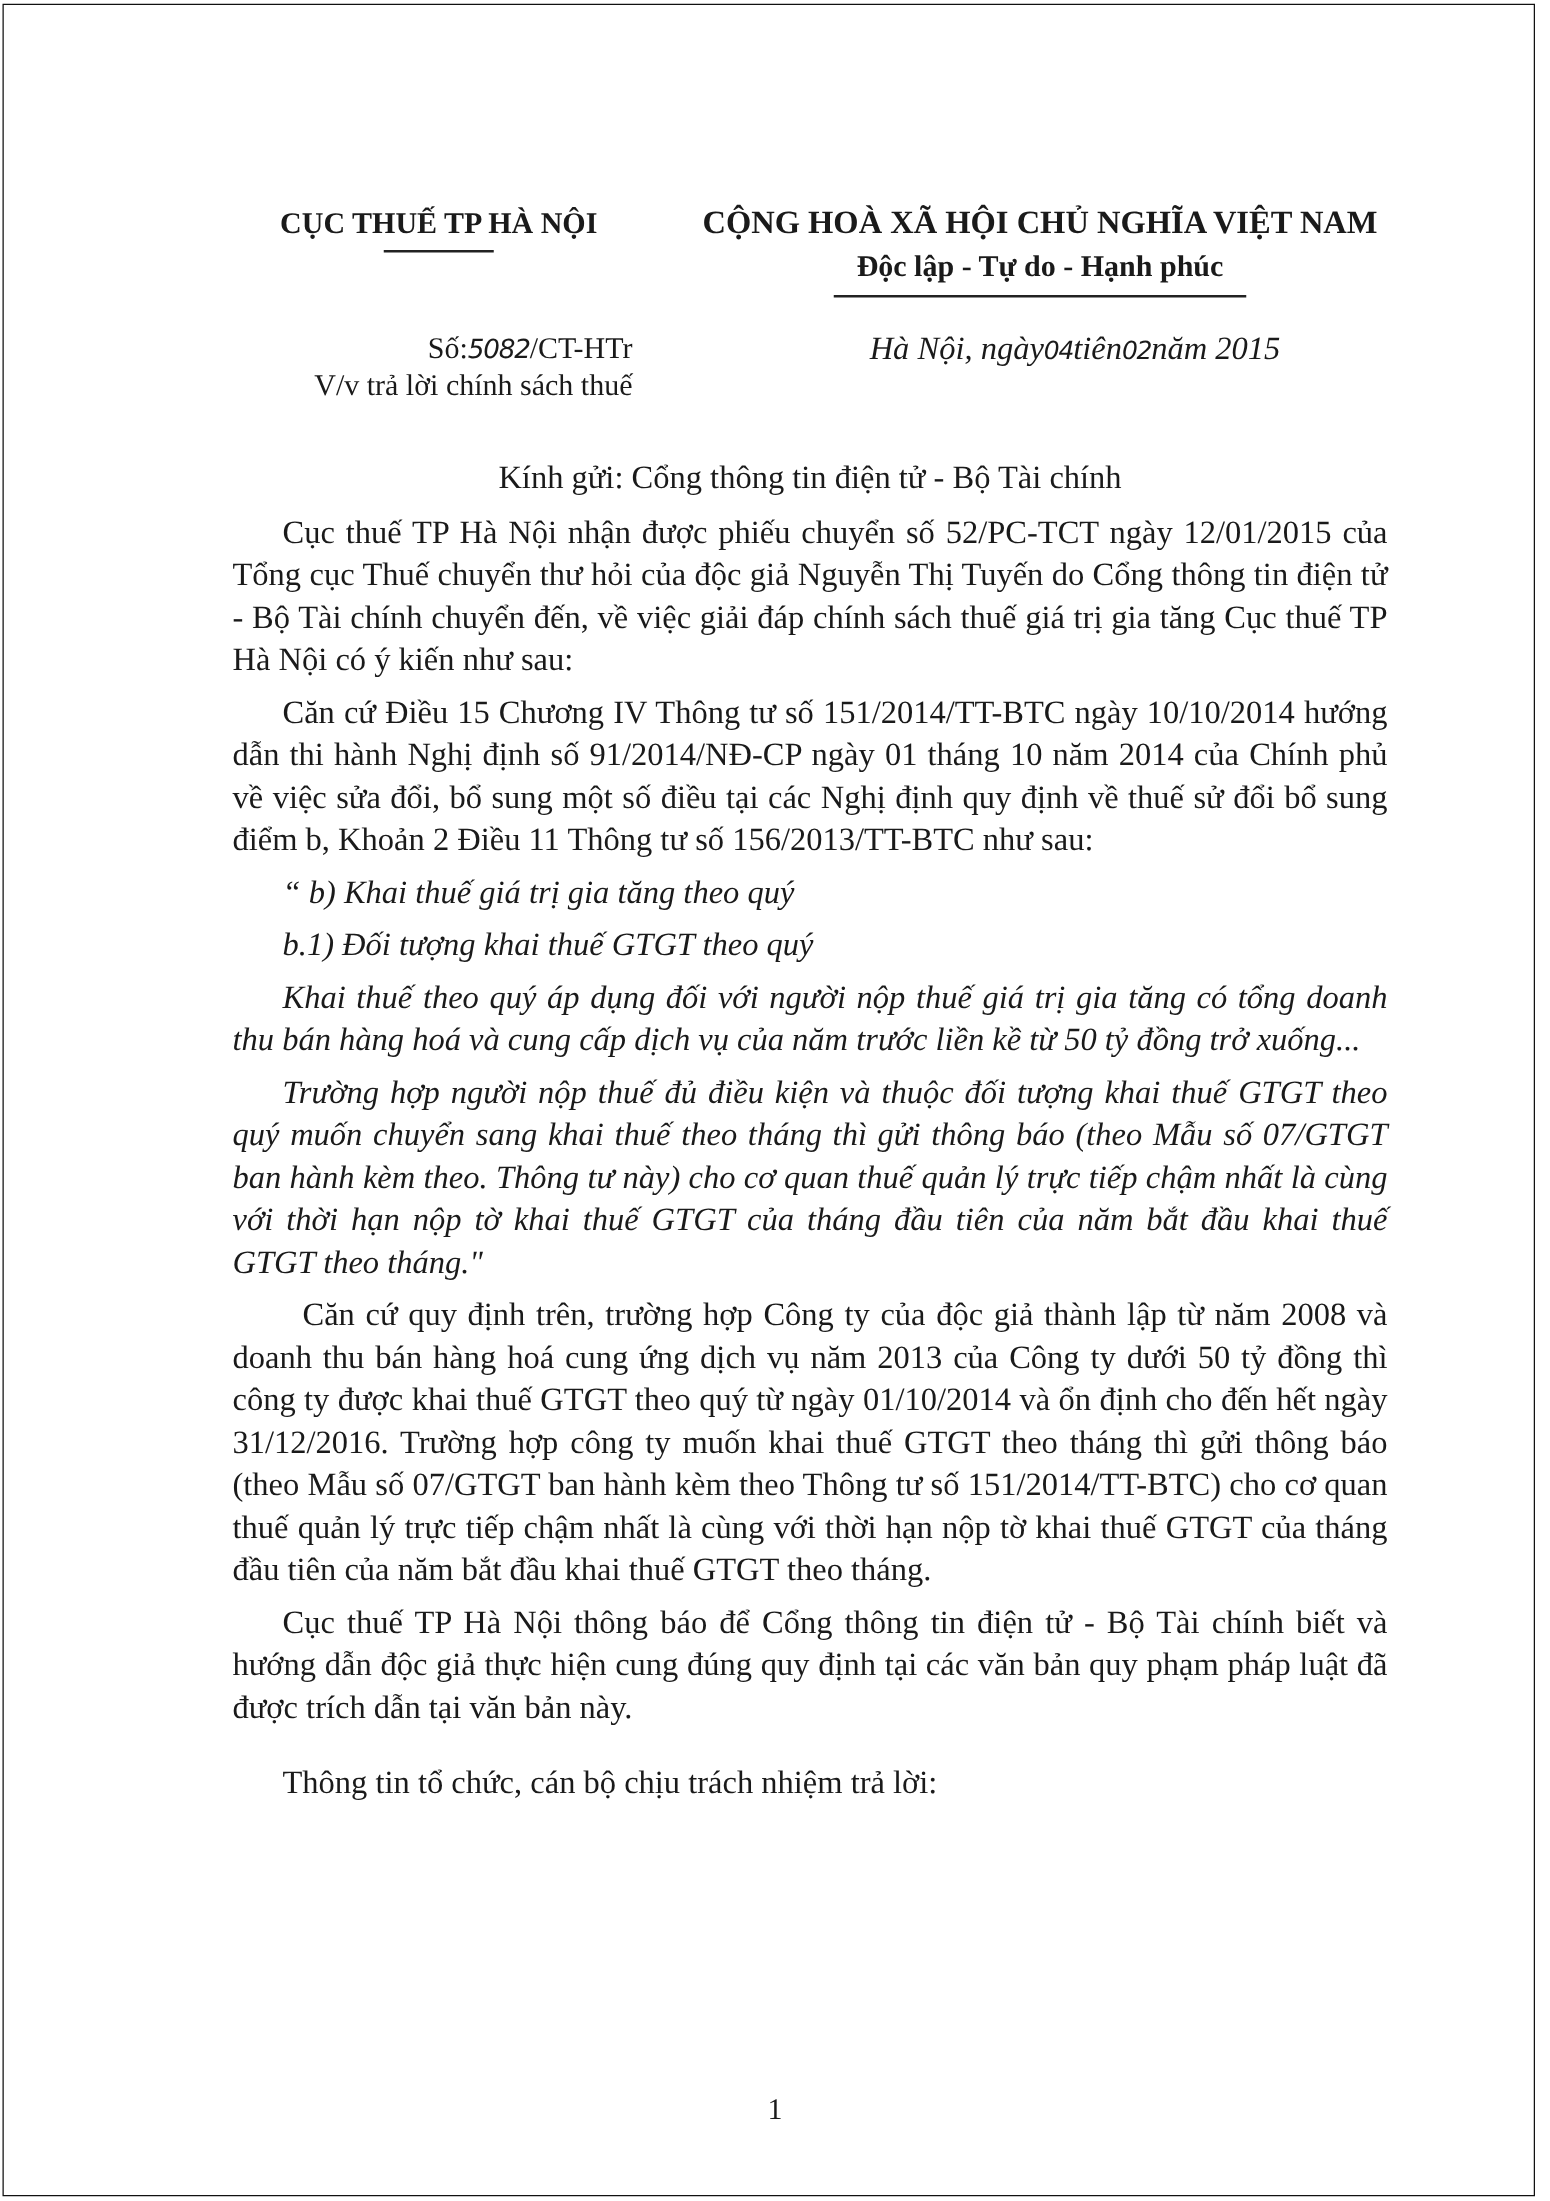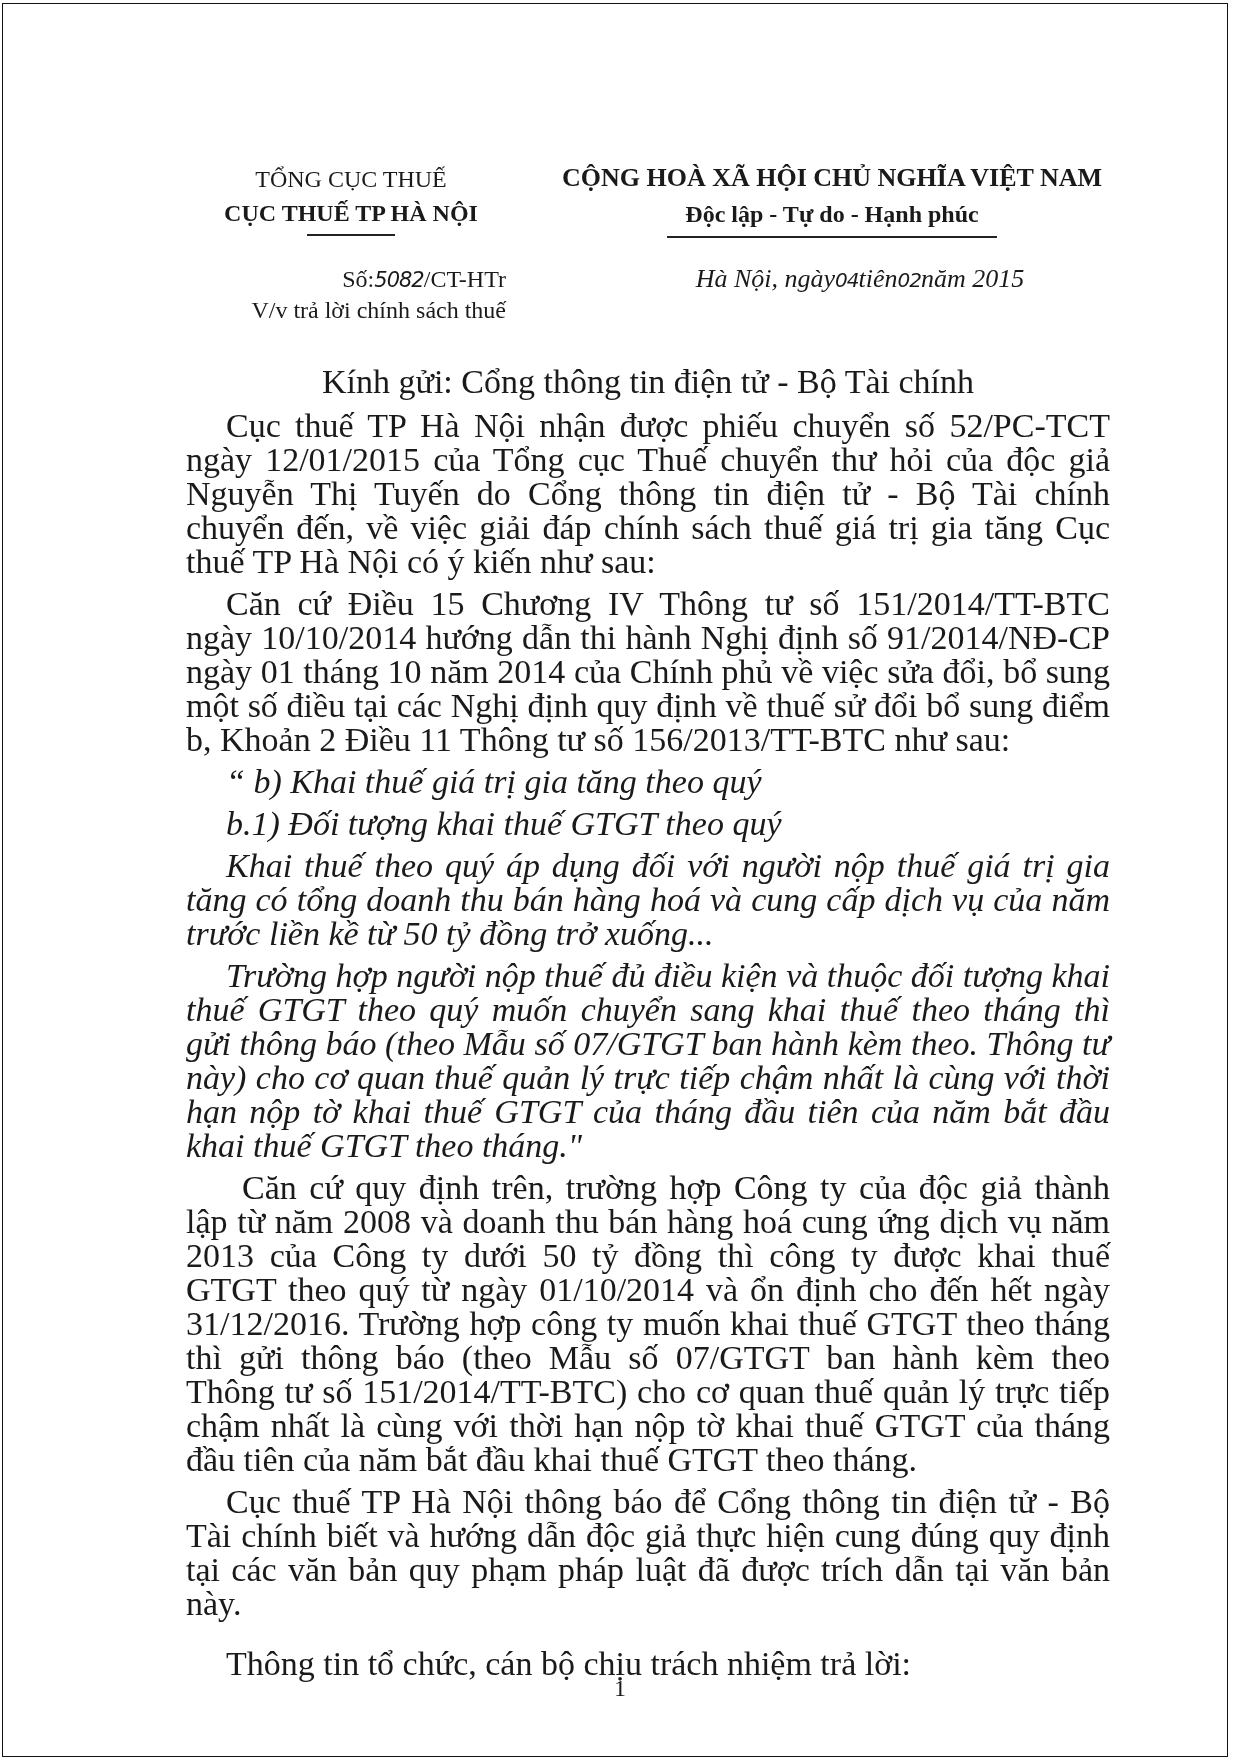--- a/index.html
+++ b/index.html
@@ -31,42 +31,41 @@
       font-size: 24px; line-height: 30px;
     }
     .docno .hand { font-family: "DejaVu Sans", sans-serif; font-style: italic; font-size: 21px; letter-spacing: -1px; }
     .dateline {
       position: absolute; left: 600px; top: 262px; width: 520px; text-align: center;
       font-size: 26px; font-style: italic; line-height: 34px;
     }
     .dateline .hand { font-family: "DejaVu Sans", sans-serif; font-size: 20px; font-style: italic; letter-spacing: -1px; }
     .body-text {
       position: absolute; left: 186px; top: 365px; width: 924px;
-      font-size: 34px; line-height: 34px; text-align: justify;
+      font-size: 26px; line-height: 34px; text-align: justify;
     }
     .body-text p { margin: 0; }
     .salutation { text-align: center; margin-bottom: 10px !important; }
     .para { text-indent: 40px; margin-bottom: 8px !important; }
     .para-italic { font-style: italic; text-indent: 40px; margin-bottom: 8px !important; }
     .para-wide { text-indent: 56px; margin-bottom: 8px !important; }
     .gap { height: 18px; }
     .page-number {
       position: absolute; left: 0; width: 1240px; top: 1675px; text-align: center;
       font-size: 24px; font-family: "Liberation Serif", serif;
     }
   </style>
 </head>
 <body>
 
 <div class="frame"></div>
 
 <div class="doc">
 
   <div class="hdr-left">
-    <div class="agency">TỔNG CỤC THUẾ</div>
     <div class="office">CỤC THUẾ TP HÀ NỘI</div>
     <div class="rule"></div>
   </div>
 
   <div class="hdr-right">
     <div class="nation">CỘNG HOÀ XÃ HỘI CHỦ NGHĨA VIỆT NAM</div>
     <div class="motto">Độc lập - Tự do - Hạnh phúc</div>
     <div class="rule"></div>
   </div>
 

